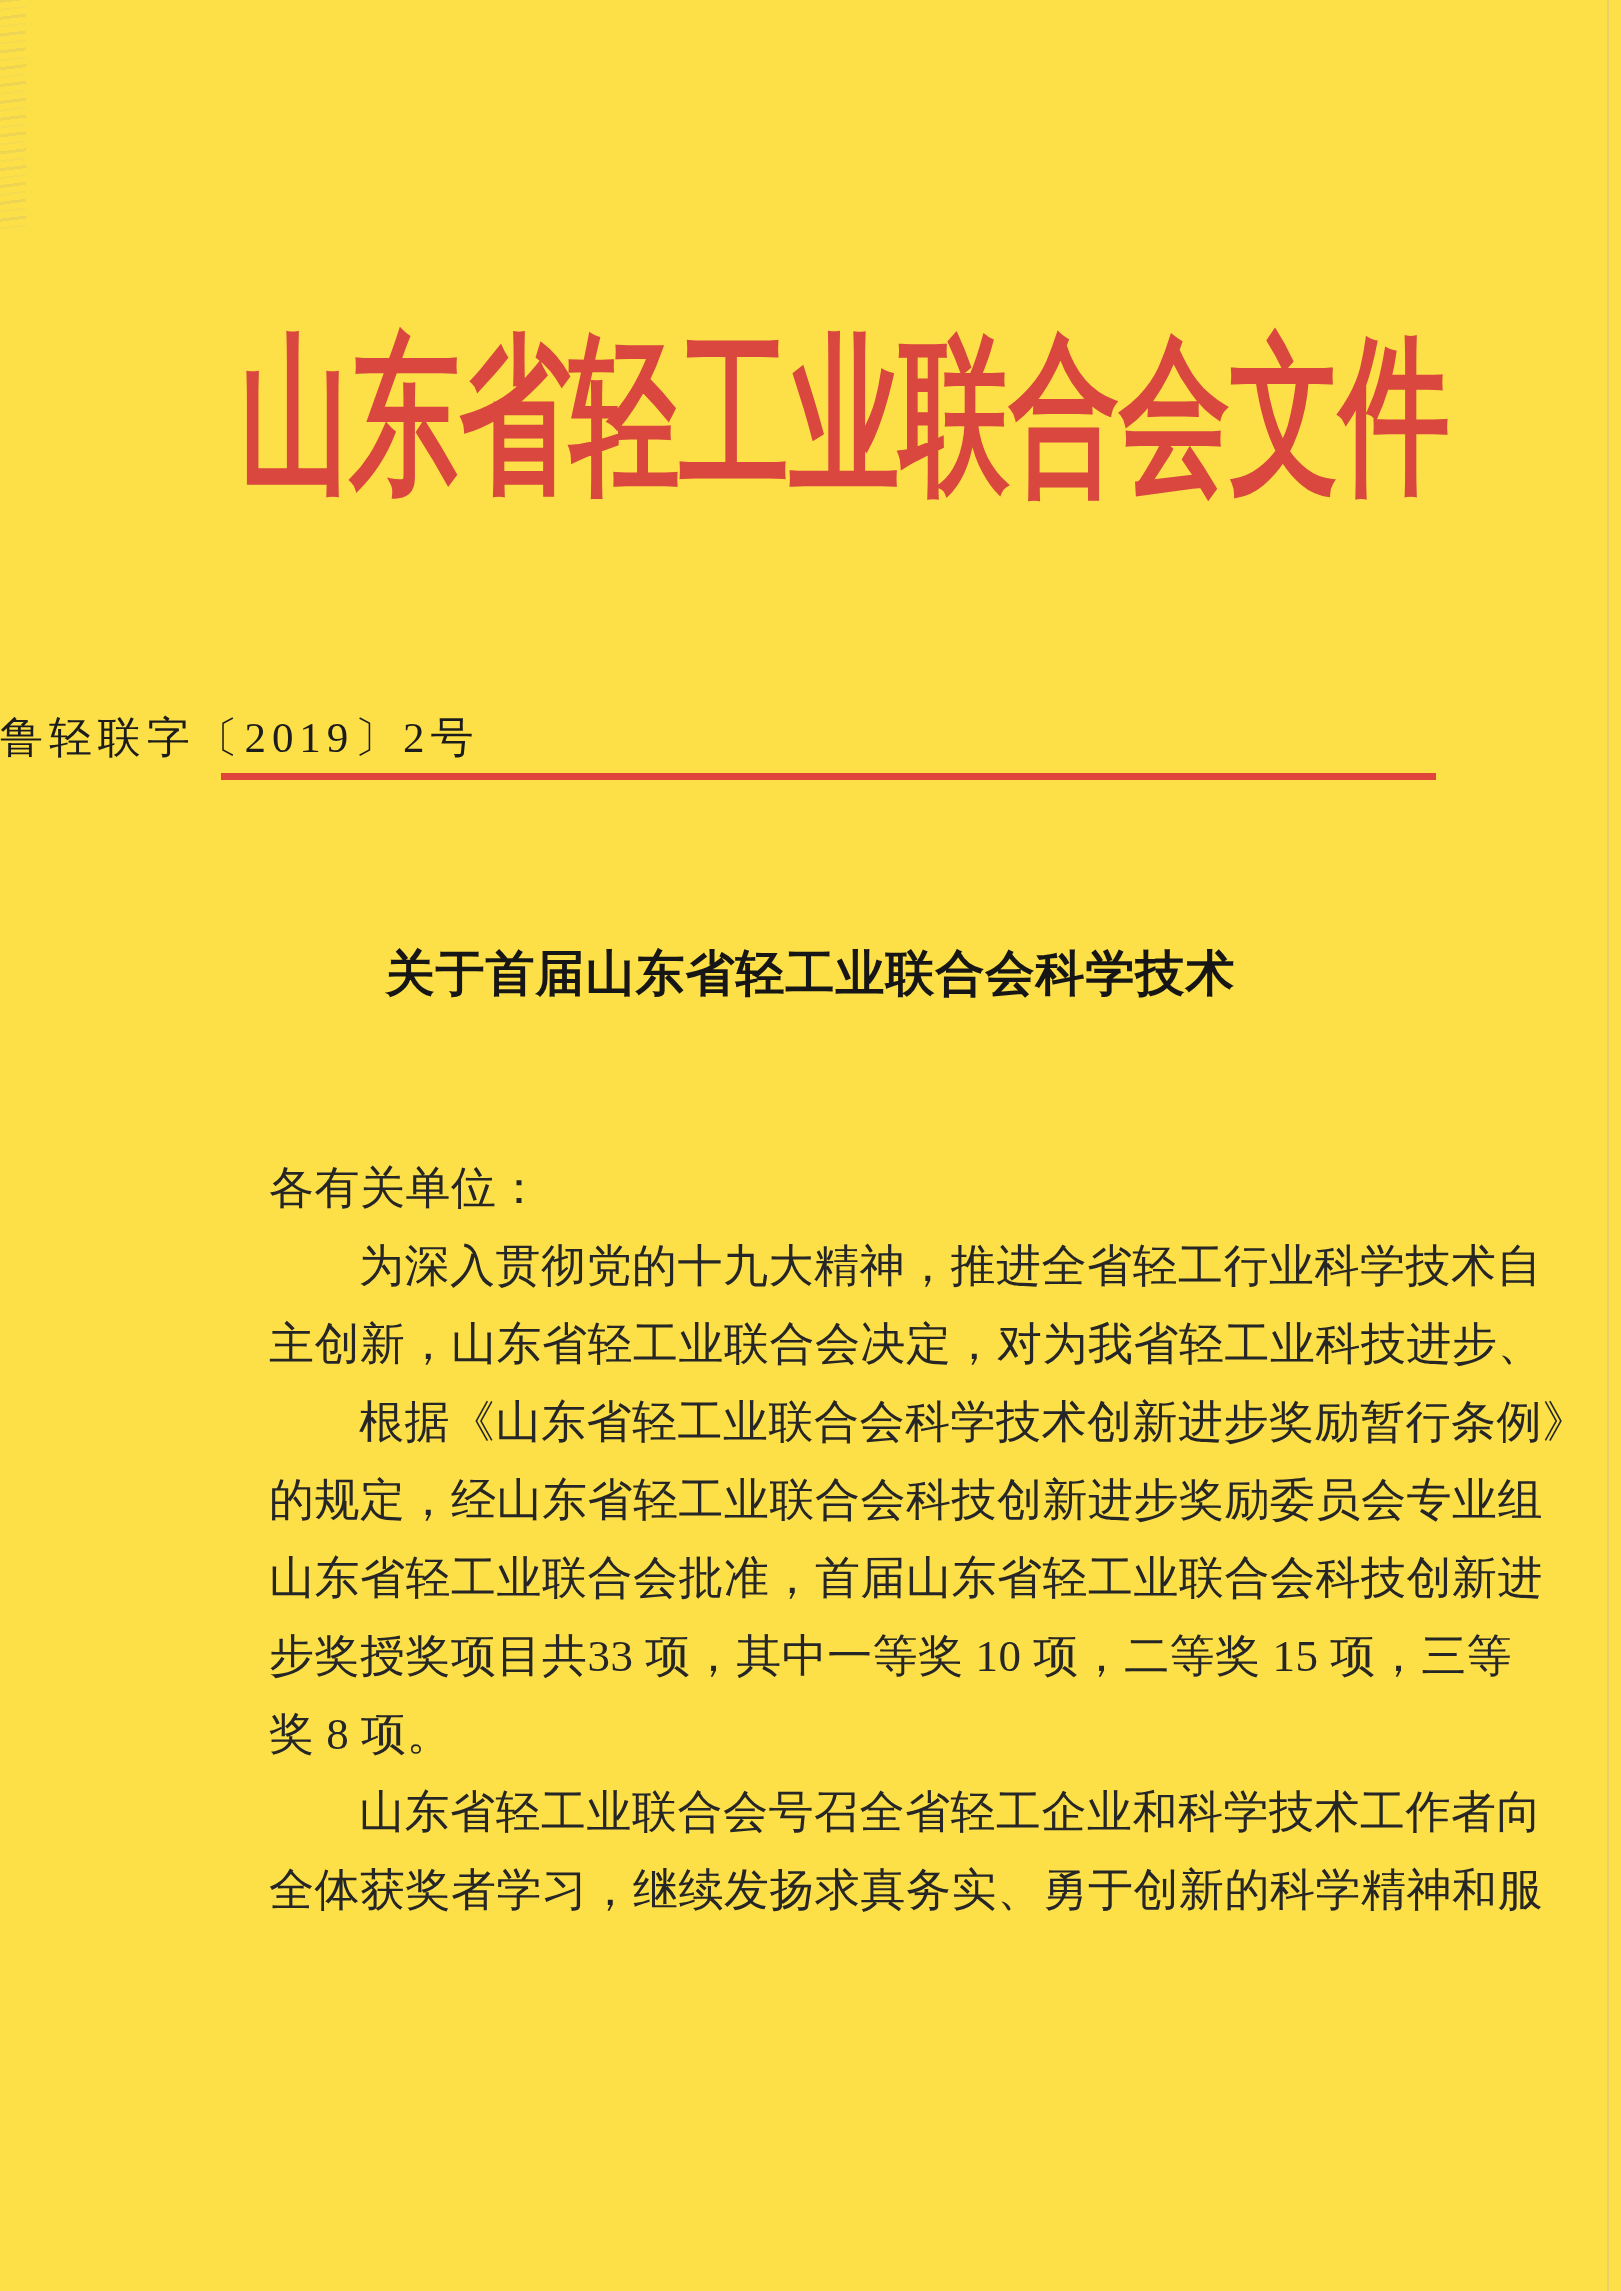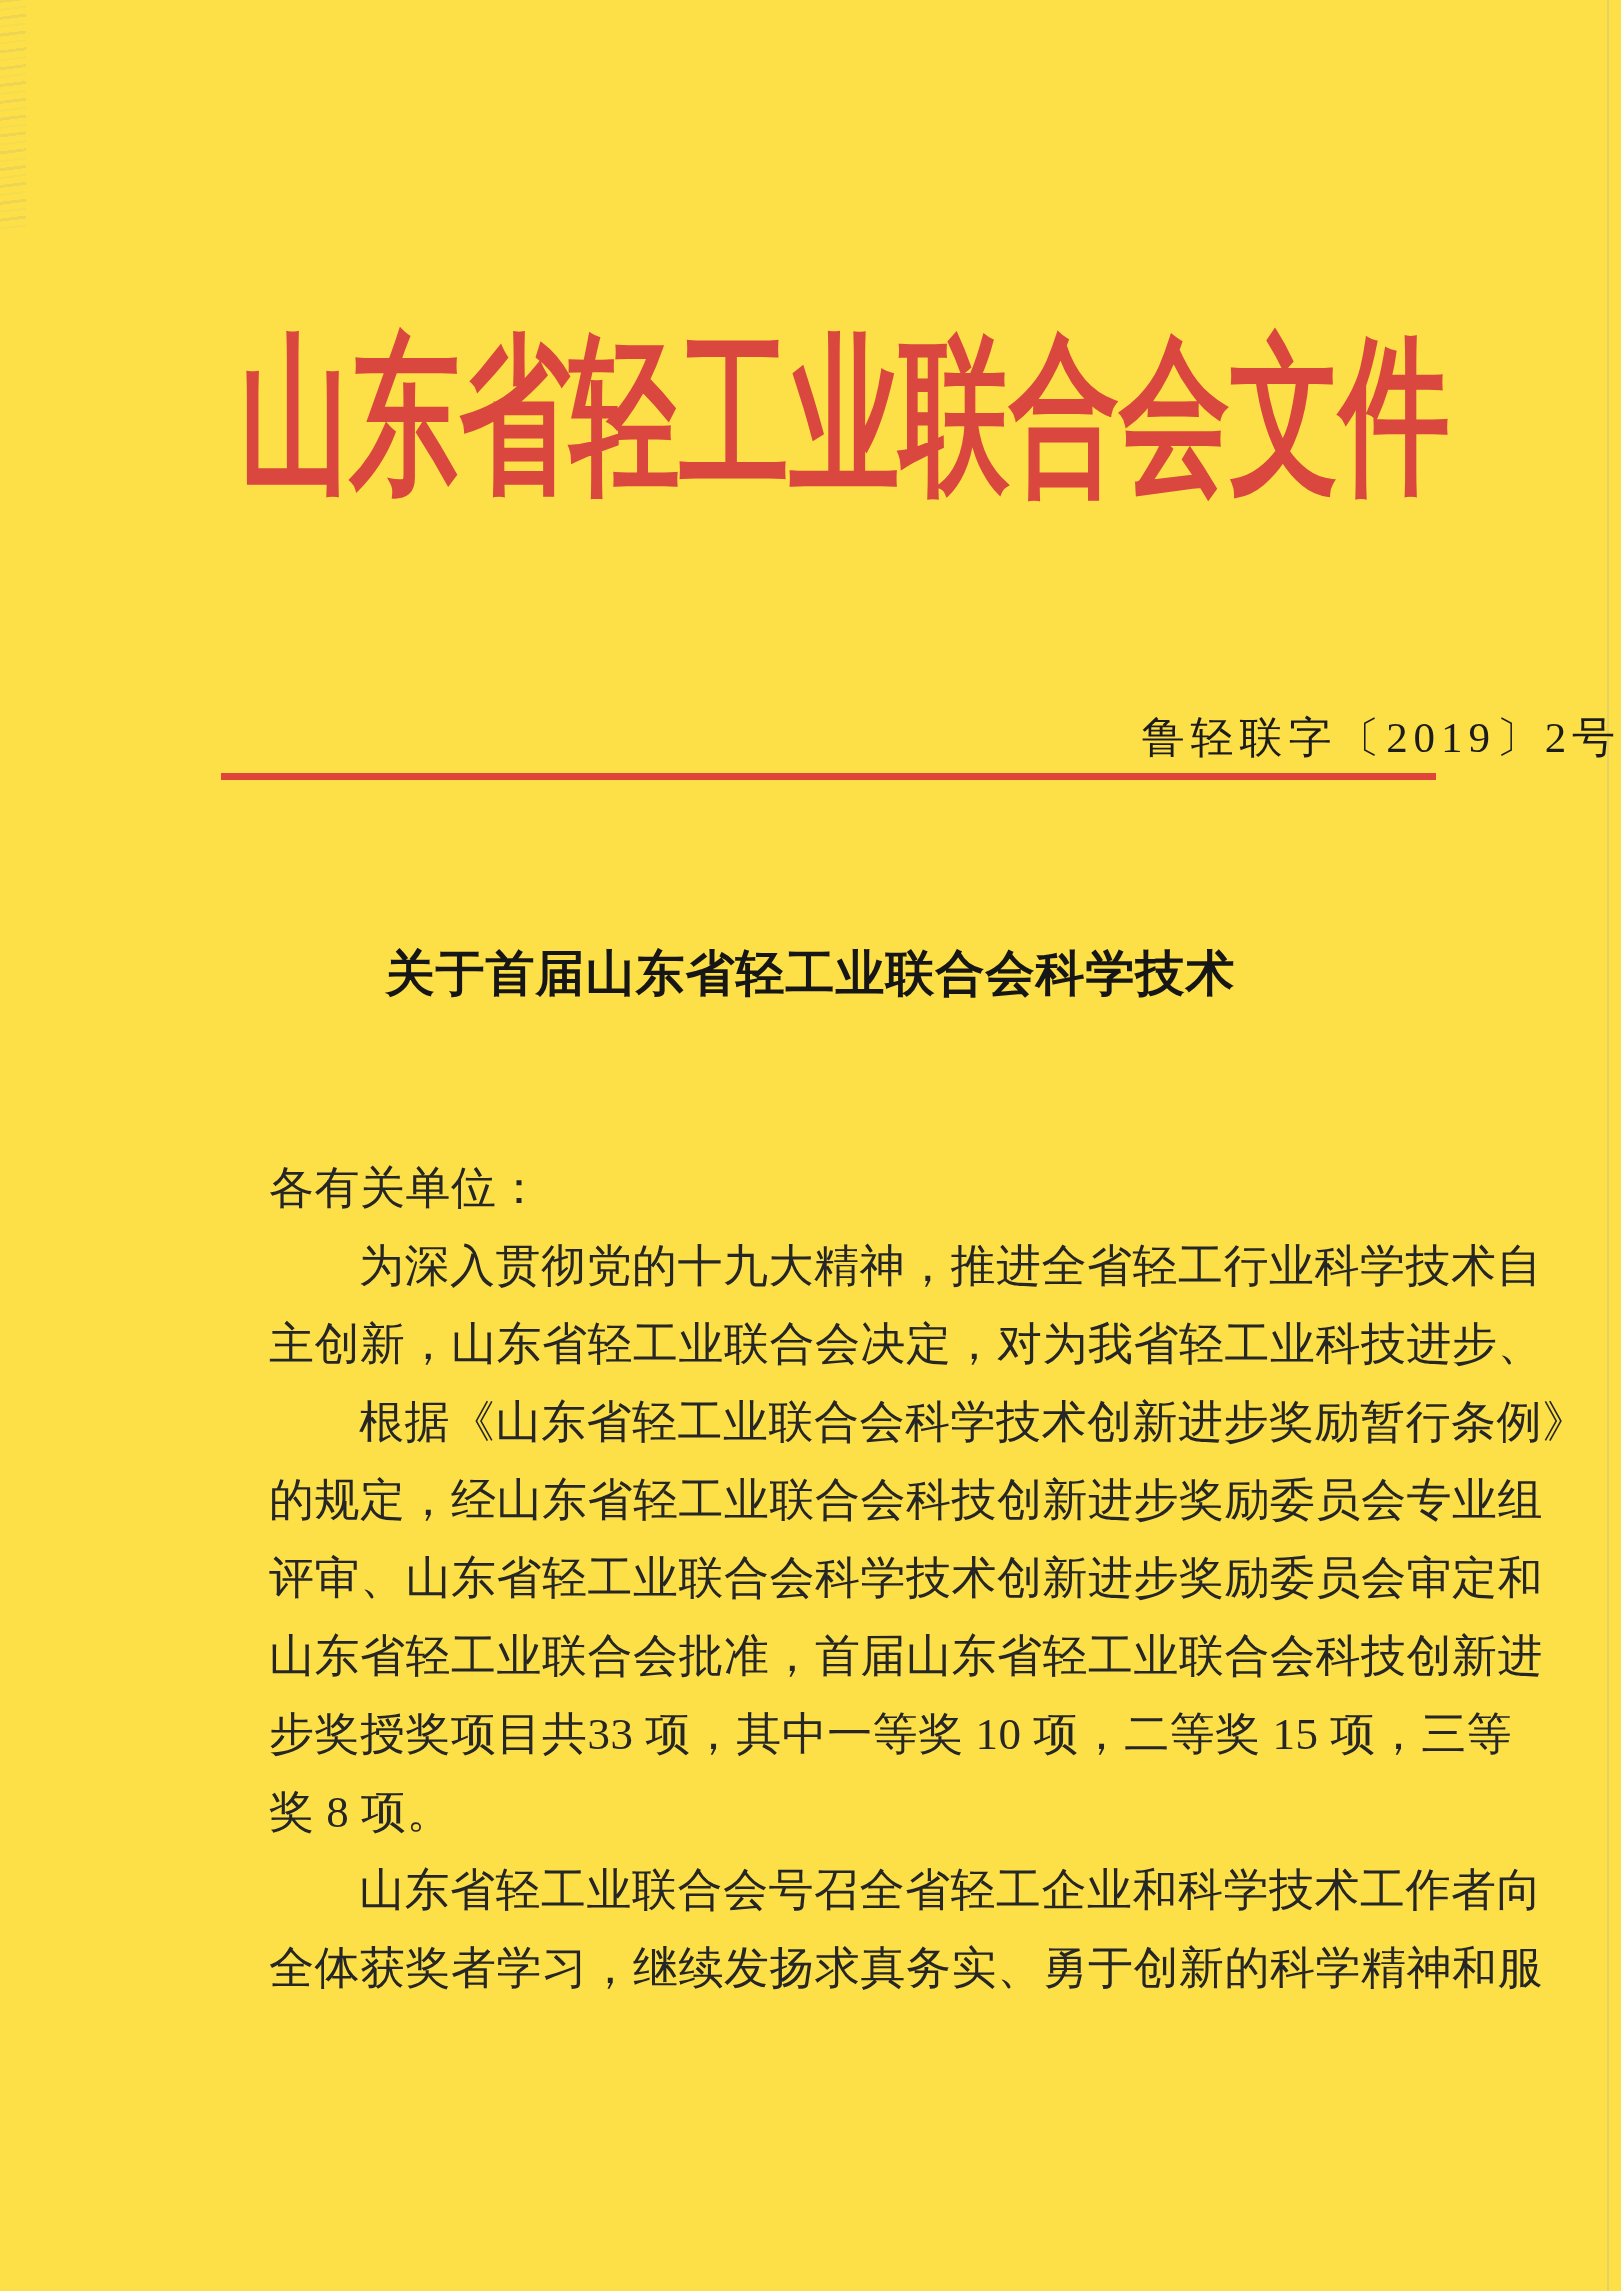--- a/index.html
+++ b/index.html
@@ -31,21 +31,21 @@
     position:absolute; top:331px; left:34px; width:100%;
     text-align:center; line-height:1; white-space:nowrap;
     font-size:110px; font-weight:900;
     color:var(--accent-red,#d9473e);
     transform:scaleY(1.55); transform-origin:top center;
     letter-spacing:0px;
   }
   
   .doc-number {
     position:absolute; top:716px; left:0; width:100%;
-    text-align:right; line-height:1;
+    text-align:left; line-height:1;
     font-size:43px; letter-spacing:5.9px;
     color:#1c1c1c; font-weight:500;
   }
   
   .red-divider {
     position:absolute; top:773px; left:221px;
     width:1215px; height:6.9px;
     background:var(--divider-red,#e0453c);
   }
   
@@ -84,21 +84,20 @@
     <div>关于首届山东省轻工业联合会科学技术</div>
   </div>
 
   <div class="body-block">
     <div class="body-line salutation">各有关单位：</div>
     <div>
         <div class="body-line indent">为深入贯彻党的十九大精神，推进全省轻工行业科学技术自</div>
         <div class="body-line">主创新，山东省轻工业联合会决定，对为我省轻工业科技进步、</div>
         <div class="body-line indent">根据《山东省轻工业联合会科学技术创新进步奖励暂行条例》</div>
         <div class="body-line">的规定，经山东省轻工业联合会科技创新进步奖励委员会专业组</div>
-        <div class="body-line">评审、山东省轻工业联合会科学技术创新进步奖励委员会审定和</div>
         <div class="body-line">山东省轻工业联合会批准，首届山东省轻工业联合会科技创新进</div>
         <div class="body-line">步奖授奖项目共33 项，其中一等奖 10 项，二等奖 15 项，三等</div>
         <div class="body-line">奖 8 项。</div>
         <div class="body-line indent">山东省轻工业联合会号召全省轻工企业和科学技术工作者向</div>
         <div class="body-line">全体获奖者学习，继续发扬求真务实、勇于创新的科学精神和服</div>
       </div>
   </div>
 
 </div>
 

